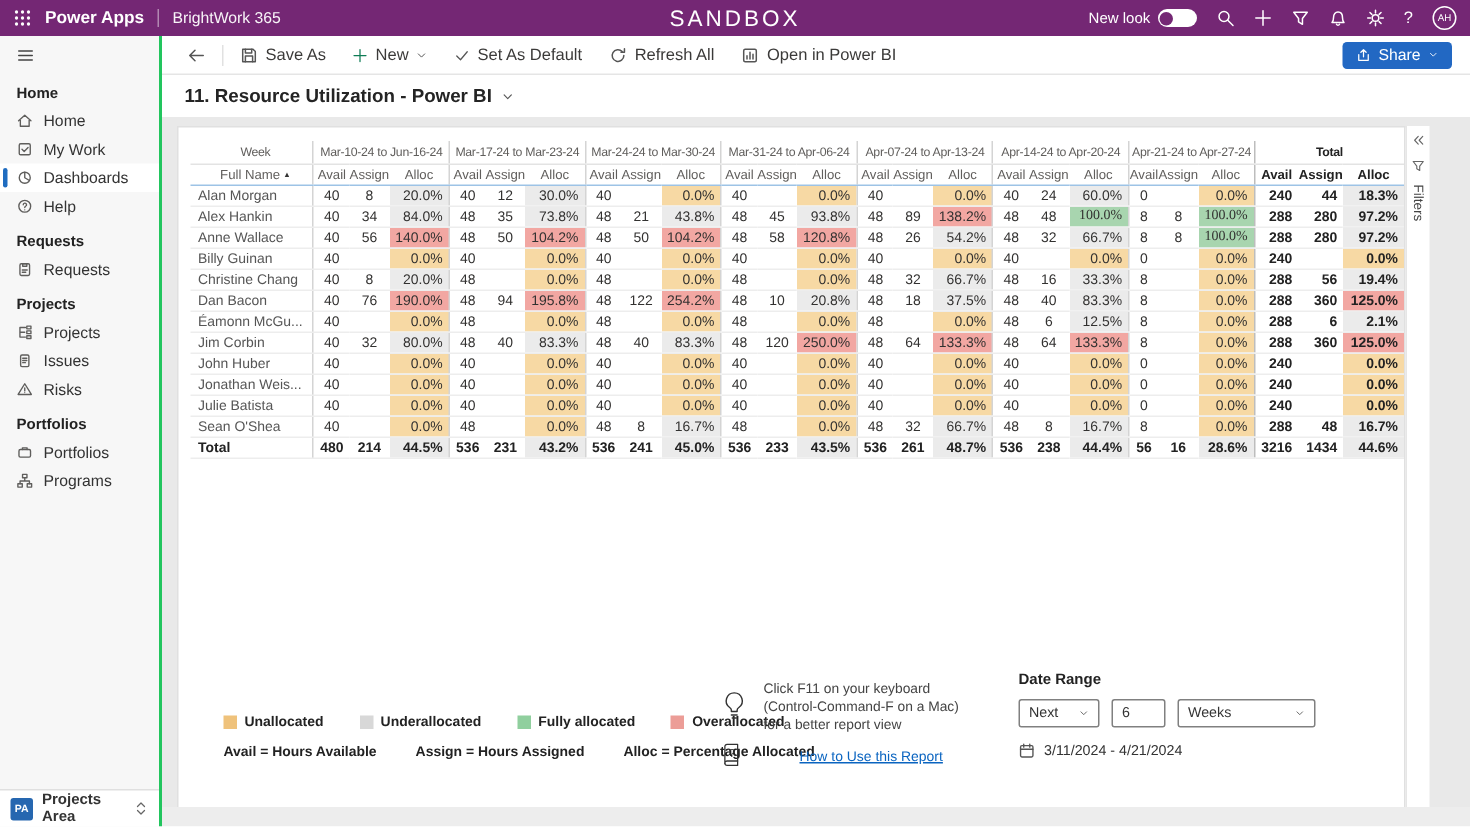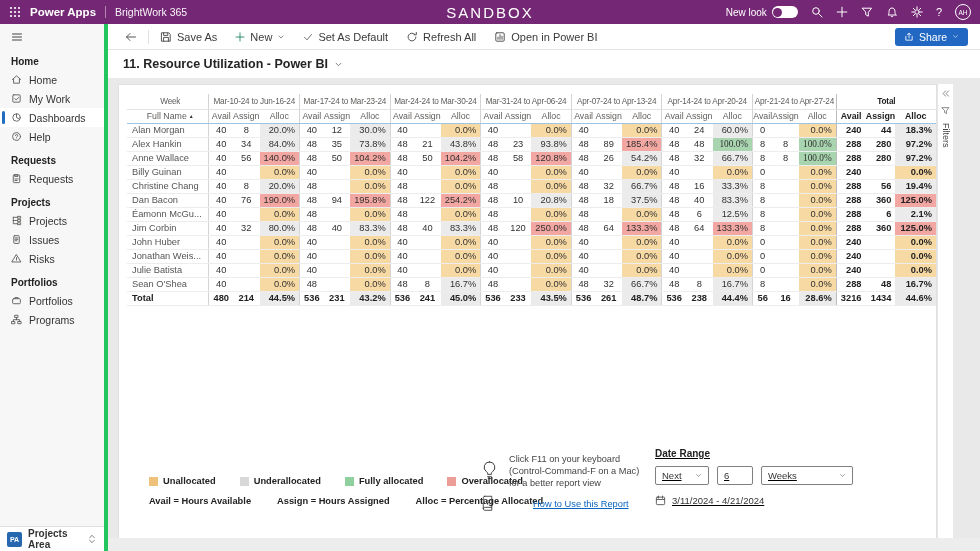--- a/index.html
+++ b/index.html
@@ -17,21 +17,21 @@
   .tb-right { margin-left: auto; display: flex; align-items: center; gap: 13px; }
   .newlook { display: flex; align-items: center; gap: 5px; font-size: 10px; }
   .toggle { width: 26px; height: 12px; background: #fff; border-radius: 7px; position: relative; cursor: pointer; }
   .toggle .knob { position: absolute; left: 1.5px; top: 1.5px; width: 9px; height: 9px; border-radius: 50%; background: #742774; }
   .tb-help { font-size: 11px; cursor: pointer; }
   .avatar { width: 16px; height: 16px; border-radius: 50%; border: 1px solid #fff; font-size: 6.5px; display: flex; align-items: center; justify-content: center; cursor: pointer; }
   .ic { display: inline-flex; align-items: center; justify-content: center; }
 
   
   .shell { flex: 1; display: flex; min-height: 0; }
-  .sidebar { width: 108px; flex: 0 0 108px; background: #f7f7f7; border-right: 4px solid #22c55e; display: flex; flex-direction: column; font-size: 10.5px; color: #333; }
+  .sidebar { width: 108px; flex: 0 0 108px; background: #f7f7f7; border-right: 2px solid #22c55e; display: flex; flex-direction: column; font-size: 10.5px; color: #333; }
   .hamburger { padding: 7px 0 2px 11px; cursor: pointer; }
   .sidebar nav { flex: 1; }
   .nav-header { font-weight: bold; font-size: 10px; padding: 9px 0 3px 11px; color: #222; }
   .nav-item { display: flex; align-items: center; gap: 7px; height: 19px; padding-left: 11px; cursor: pointer; position: relative; white-space: nowrap; }
   .nav-item.active { background: #fff; }
   .nav-item.active::before { content:""; position: absolute; left: 2px; top: 3px; bottom: 3px; width: 2.5px; background: #1f6cc0; border-radius: 2px; }
   .area-switcher { height: 25px; flex: 0 0 25px; border-top: 1px solid #e0e0e0; display: flex; align-items: center; gap: 6px; padding: 0 7px; background: #fff; cursor: pointer; }
   .pa-badge { width: 15px; height: 15px; border-radius: 2px; background: #2667b0; color: #fff; font-size: 7px; font-weight: bold; display: flex; align-items: center; justify-content: center; }
   .area-label { font-size: 10px; font-weight: bold; flex: 1; }
 
@@ -74,21 +74,21 @@
   .legend-block { position: absolute; left: 30px; bottom: 32px; }
   .legend-row { display: flex; gap: 24px; align-items: center; }
   .legend-item { display: flex; gap: 5px; align-items: center; font-size: 9.3px; font-weight: bold; color: #222; }
   .swatch { width: 9px; height: 9px; }
   .legend-notes { display: flex; gap: 26px; margin-top: 10px; font-size: 9.3px; font-weight: bold; color: #222; }
   .tip-block { position: absolute; left: 360px; bottom: 26px; display: flex; flex-direction: column; gap: 6px; }
   .tip-row { display: flex; gap: 9px; }
   .tip-text { font-size: 9.2px; color: #444; line-height: 1.32; }
   .howto-row { display: flex; gap: 10px; align-items: center; }
   .howto-link { font-size: 9.3px; color: #0a64c0; text-decoration: underline; cursor: pointer; margin-left: 27px; }
-  .date-block { position: absolute; left: 536px; bottom: 32px; text-decoration: underline; }
+  .date-block { position: absolute; left: 560px; bottom: 32px; }
   .dr-label { font-size: 10px; font-weight: bold; color: #222; }
   .dr-controls { display: flex; gap: 8px; margin-top: 7px; }
   .dr-select { height: 19px; border: 1px solid #808080; border-radius: 2px; display: flex; align-items: center; justify-content: space-between; padding: 0 6px; font-size: 9.5px; color: #333; background: #fff; cursor: pointer; }
   .dr-input { height: 19px; width: 36px; border: 1px solid #808080; border-radius: 2px; display: flex; align-items: center; padding: 0 6px; font-size: 9.5px; color: #333; background: #fff; }
   .dr-date { display: flex; gap: 6px; align-items: center; margin-top: 10px; font-size: 9.5px; color: #333; }
 
   
   .tabsbar { height: 18px; flex: 0 0 18px; background: #fff; border-top: 1px solid #ddd; display: flex; align-items: stretch; font-size: 9.5px; color: #555; }
   .tab-arrows { display: flex; align-items: center; gap: 5px; padding: 0 7px; }
   .tab { display: flex; align-items: center; padding: 0 16px; border-right: 1px solid #e0e0e0; cursor: pointer; }
@@ -470,25 +470,25 @@
                   <td class="gsep avail">40</td>
                   <td class="assign">34</td>
                   <td class="alloc c-under">84.0%</td>
                   <td class="gsep avail">48</td>
                   <td class="assign">35</td>
                   <td class="alloc c-under">73.8%</td>
                   <td class="gsep avail">48</td>
                   <td class="assign">21</td>
                   <td class="alloc c-under">43.8%</td>
                   <td class="gsep avail">48</td>
-                  <td class="assign">23</td>
+                  <td class="assign">45</td>
                   <td class="alloc c-under">93.8%</td>
                   <td class="gsep avail">48</td>
                   <td class="assign">89</td>
-                  <td class="alloc c-over">185.4%</td>
+                  <td class="alloc c-over">138.2%</td>
                   <td class="gsep avail">48</td>
                   <td class="assign">48</td>
                   <td class="alloc c-full">100.0%</td>
                   <td class="gsep avail">8</td>
                   <td class="assign">8</td>
                   <td class="alloc c-full">100.0%</td>
                   <td class="tsep tg">288</td>
                   <td class="tg">280</td>
                   <td class="alloc c-under tg">97.2%</td>
                 </tr>

